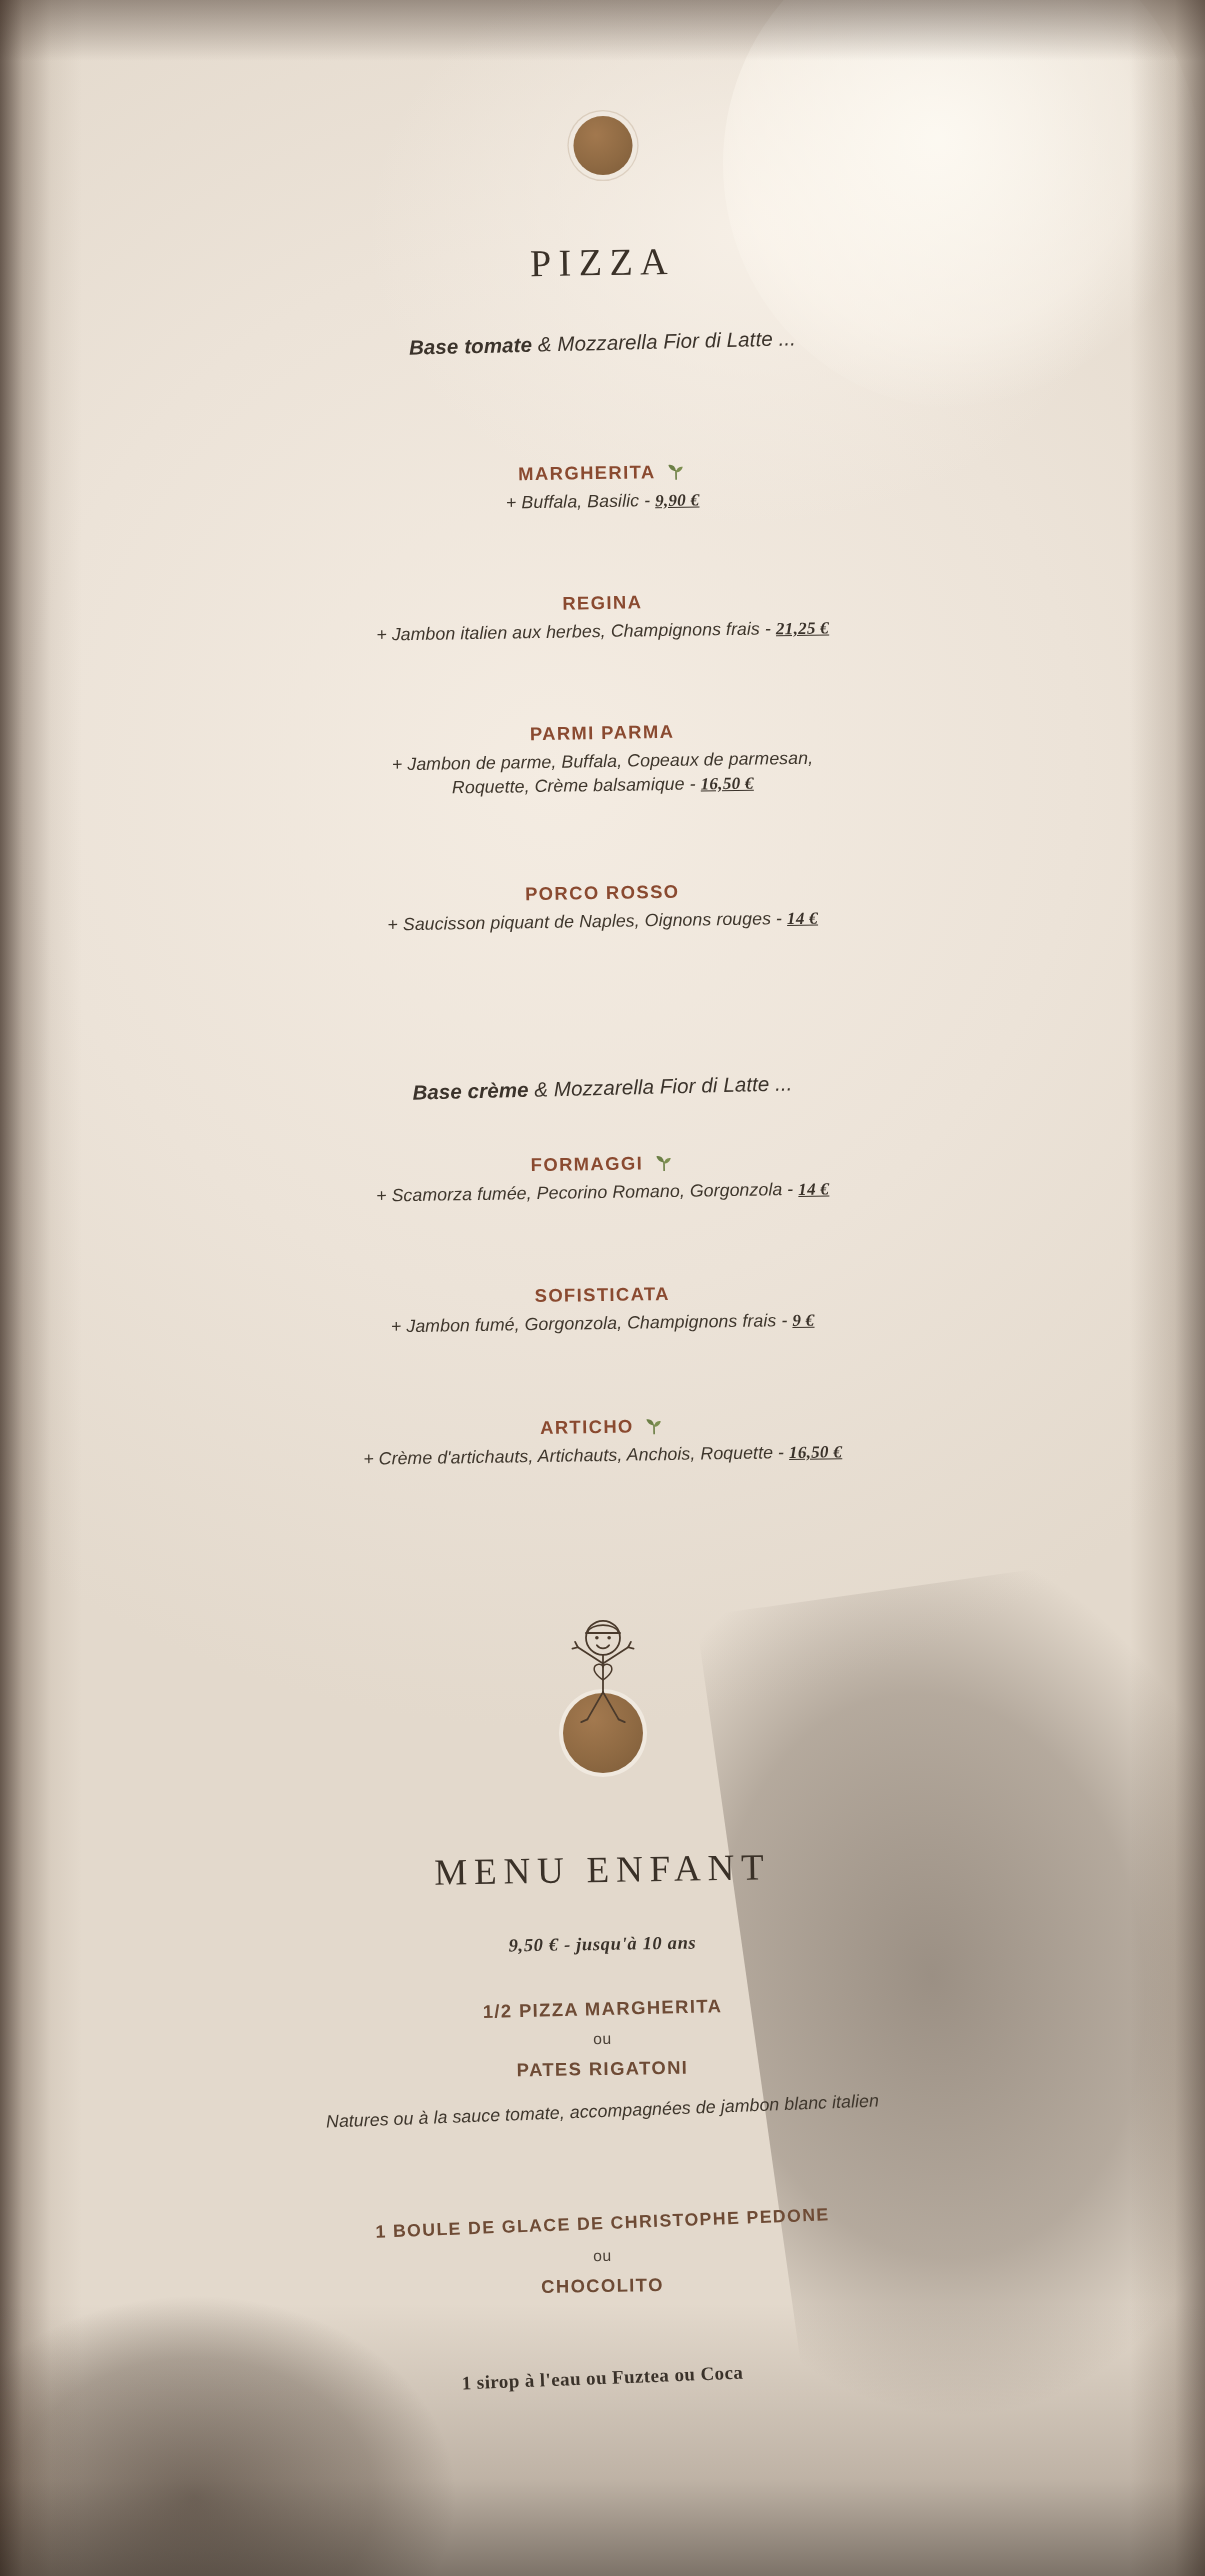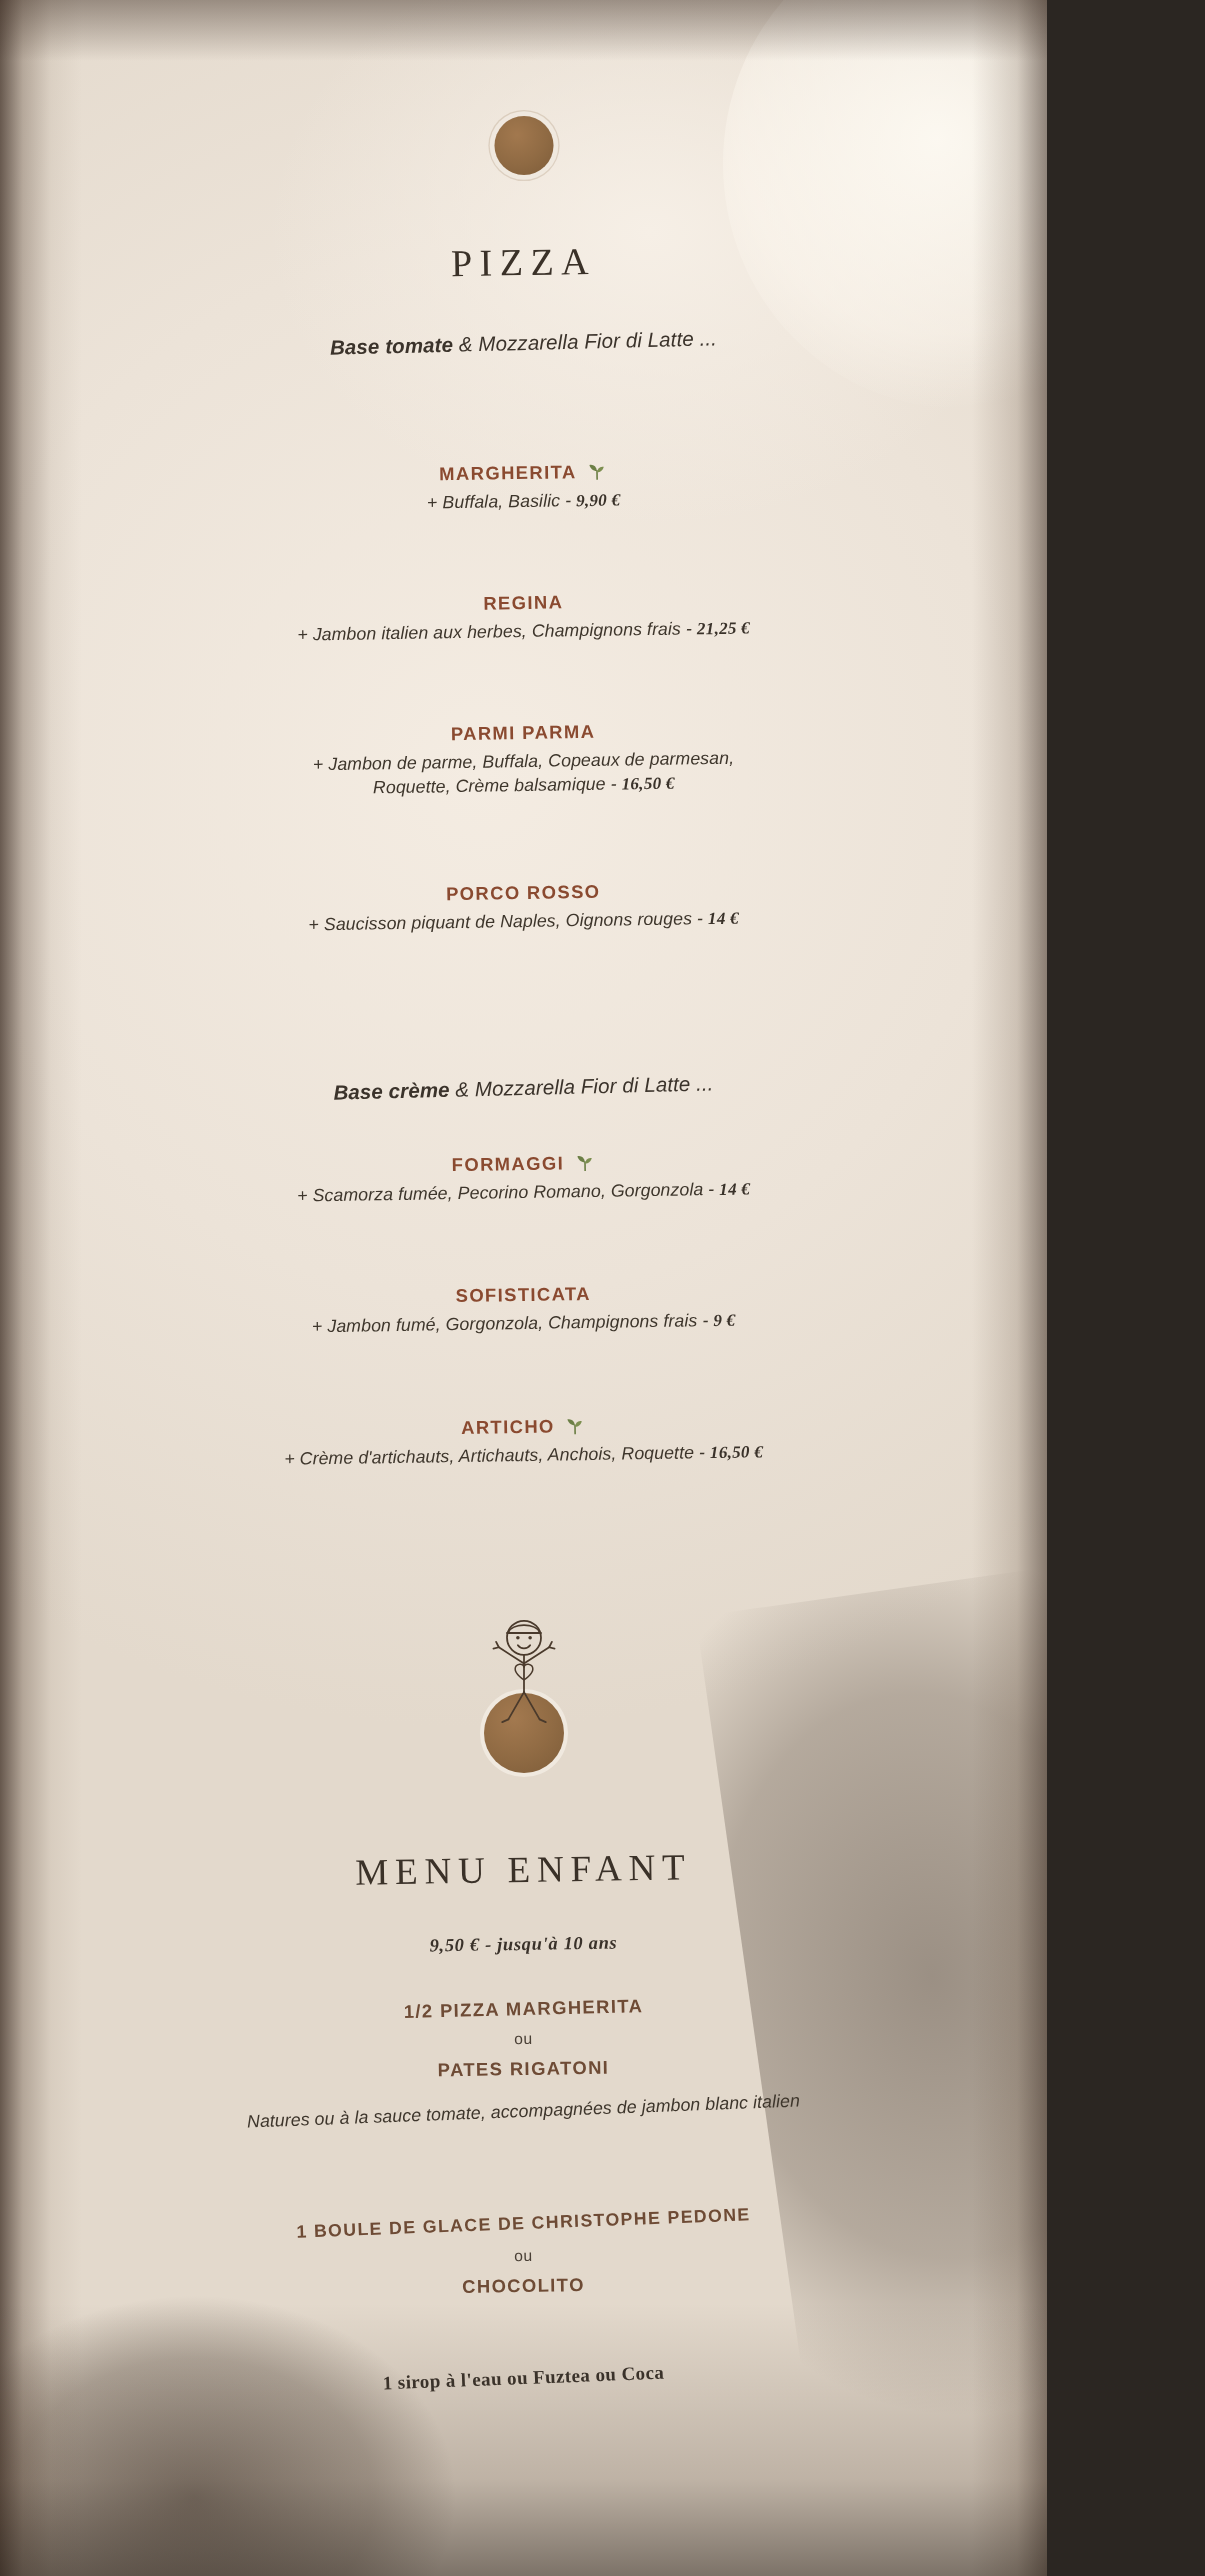--- a/index.html
+++ b/index.html
@@ -5,21 +5,21 @@
   html, body {
     margin: 0;
     padding: 0;
     background: #2b2622;
   }
   body {
     font-family: "Liberation Serif", serif;
   }
   .page {
     position: relative;
-    width: 1047px;
+    width: 1205px;
     height: 2576px;
     overflow: hidden;
     background: #86efac;
   }
   
   .paper-base {
     position: absolute;
     inset: 0;
     background:
       radial-gradient(ellipse 614px 477px at 62% 9%, #f6efe6 0%, rgba(246,239,230,0) 62%),
@@ -133,20 +133,21 @@
     line-height: 1.38;
     letter-spacing: 0.1px;
   }
   .price {
     font-family: "Liberation Serif", serif;
     font-style: italic;
     font-weight: 700;
     font-size: 17px;
     color: #3a322a;
     letter-spacing: 0.3px;
+    text-decoration: underline;
   }
   .leaf {
     display: inline-block;
     vertical-align: -2.7px;
     margin-left: 7.5px;
   }
 
   
   .kid-logo {
     position: absolute;

